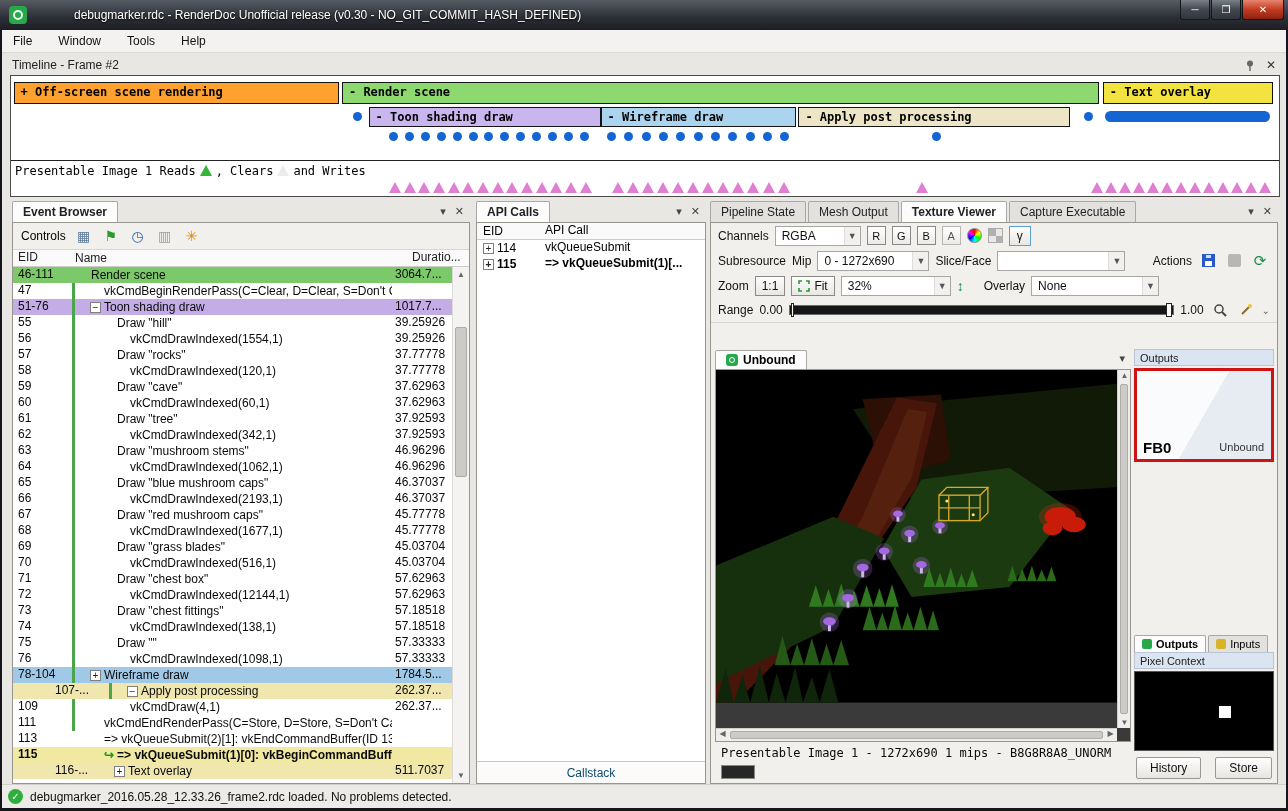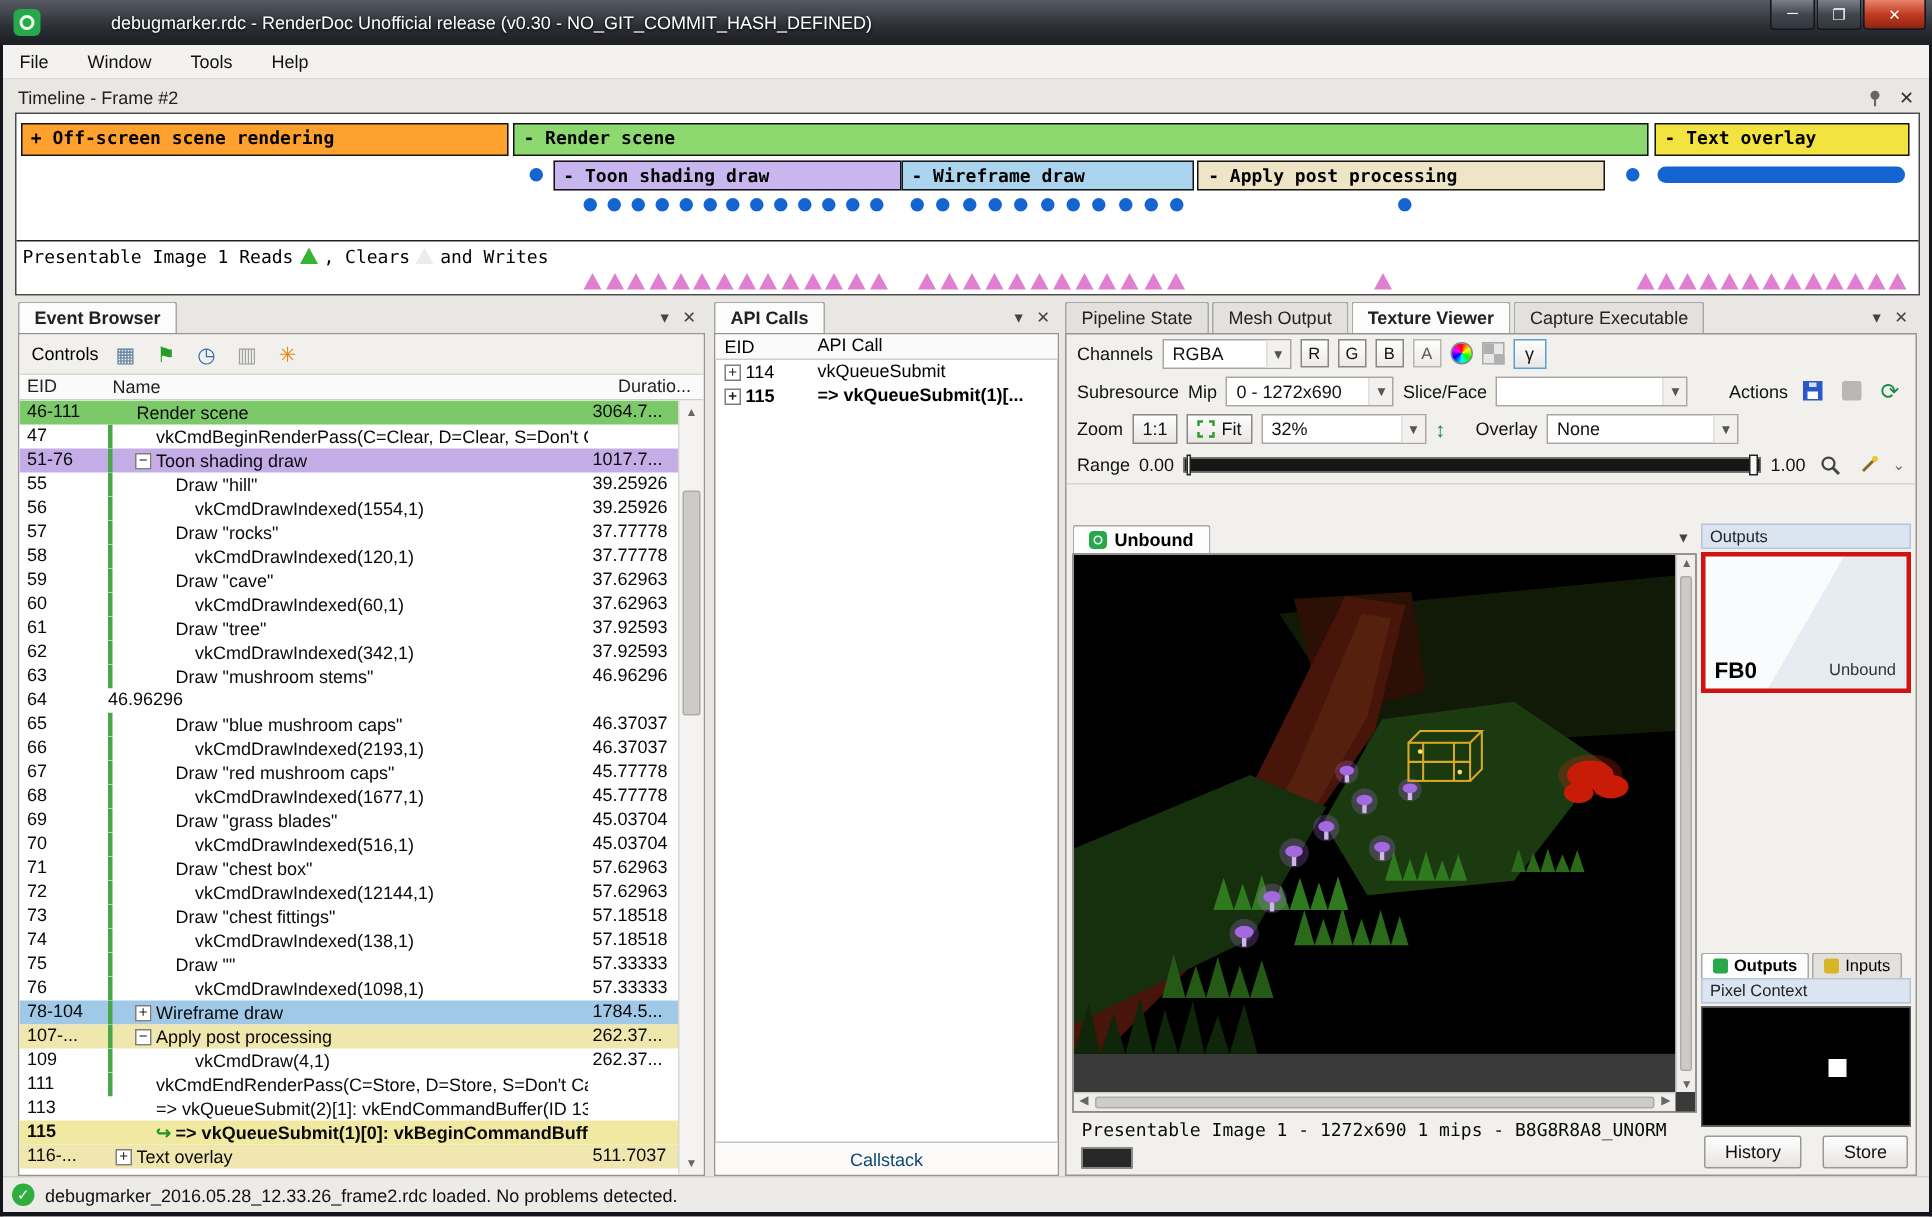--- a/index.html
+++ b/index.html
@@ -67,21 +67,21 @@
   .c-name { flex:1; position:relative; display:flex; align-items:center; white-space:nowrap; overflow:hidden; }
   .c-dur { width:60px; flex:none; padding-left:3px; overflow:hidden; white-space:nowrap; }
   .ev-head .c-name { padding-left:6px; }
   .pass-stripe::before { content:""; position:absolute; left:3px; top:0; bottom:0; width:3px; background:#49a649; }
   .exp { width:11px; height:11px; border:1px solid #7f7f7f; background:#fff; font-size:10px; line-height:9px;
     text-align:center; margin-right:3px; flex:none; color:#222; }
   .cur-arrow { color:#1f9a1f; font-weight:bold; margin-right:3px; flex:none; }
   .bg-green  { background:#7cc96a; }
   .bg-purple { background:#c4ade7; }
   .bg-blue   { background:#a0c9e8; }
-  .bg-gold   { background:#efe7ae; }
+  .bg-gold   { background:#efe7ae;padding-left:37px; }
   .bg-yellow { background:#f1e9a2; }
   .vscroll { position:absolute; top:44px; right:0; bottom:0; width:17px; background:#f4f3f1; border-left:1px solid #dcdad6; }
   .vscroll .arr { position:absolute; left:0; right:0; height:15px; color:#666; font-size:8px; text-align:center; line-height:15px; }
   .vscroll .arr.down { bottom:0; }
   .vthumb { position:absolute; left:2px; right:2px; background:#cdcbc7; border:1px solid #aeaca8; border-radius:2px; }
 
   
   .api-head { height:17px; display:flex; border-bottom:1px solid #cfcdc9; background:#fbfafa; }
   .api-eid { width:64px; flex:none; padding-left:6px; display:flex; align-items:center; }
   .api-call { flex:1; padding-left:4px; white-space:nowrap; overflow:hidden; }
@@ -398,20 +398,23 @@
           </div>
           <div class="ev-row">
             <div class="c-eid">63</div>
             <div class="c-name pass-stripe" style="padding-left: 48px;">
               <span>Draw "mushroom stems"</span>
             </div>
             <div class="c-dur">46.96296</div>
           </div>
           <div class="ev-row">
             <div class="c-eid">64</div>
+            <div class="c-name pass-stripe" style="padding-left: 61px;">
+              <span>vkCmdDrawIndexed(1062,1)</span>
+            </div>
             <div class="c-dur">46.96296</div>
           </div>
           <div class="ev-row">
             <div class="c-eid">65</div>
             <div class="c-name pass-stripe" style="padding-left: 48px;">
               <span>Draw "blue mushroom caps"</span>
             </div>
             <div class="c-dur">46.37037</div>
           </div>
           <div class="ev-row">

